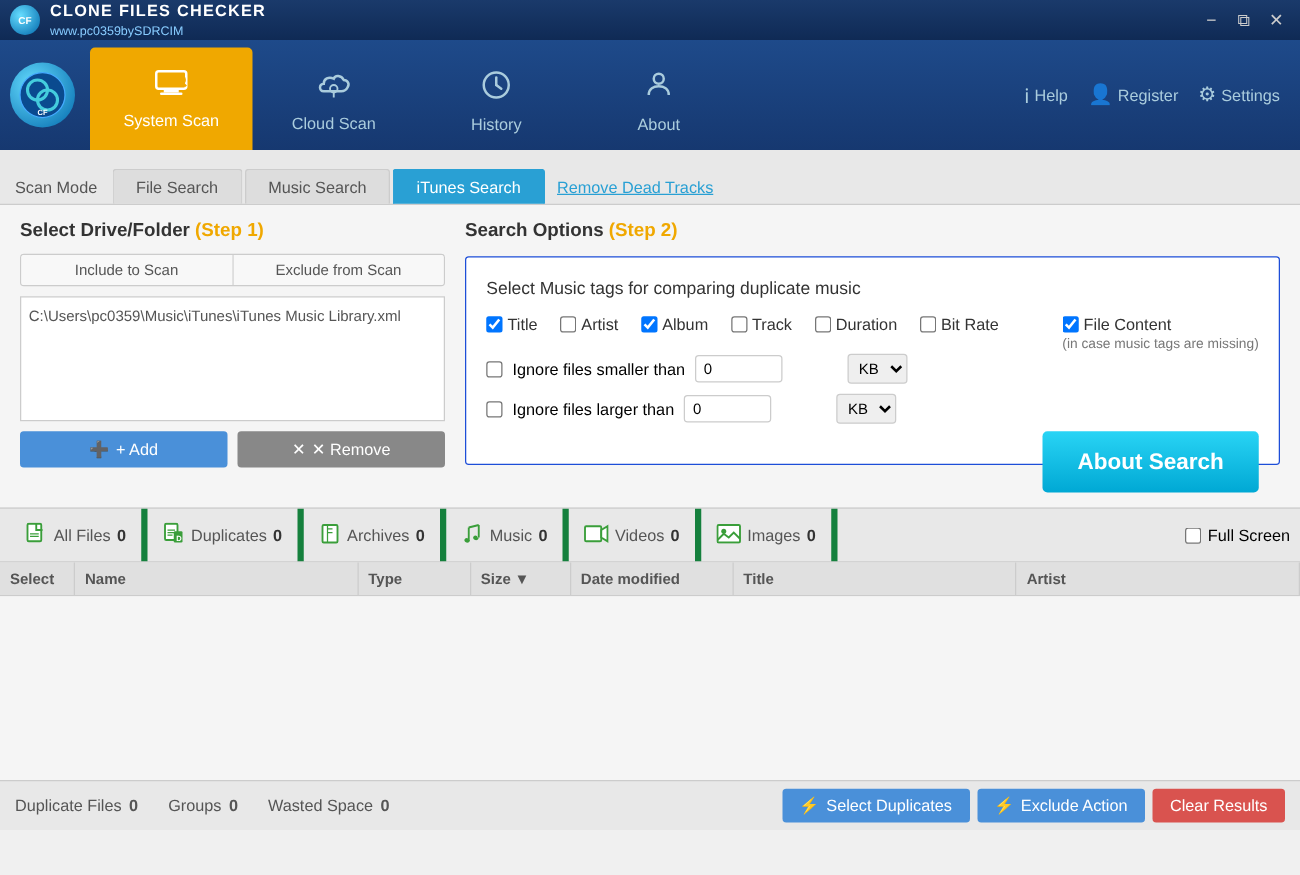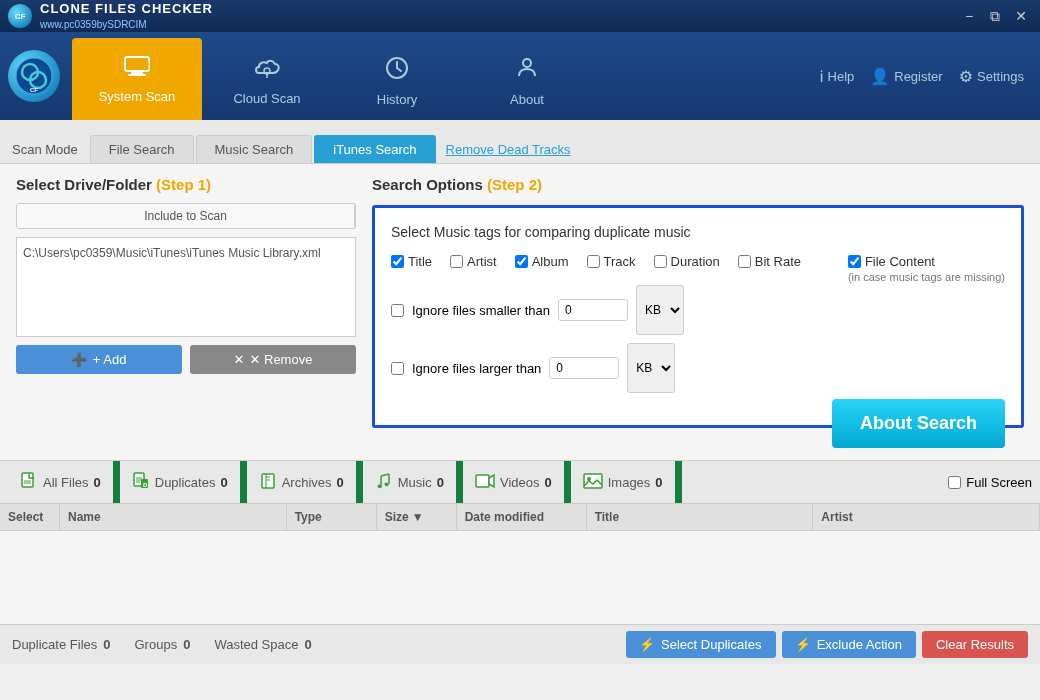--- a/index.html
+++ b/index.html
@@ -130,37 +130,37 @@
       flex: 1; padding: 7px 12px; background: #888; color: white;
       border: none; border-radius: 3px; cursor: pointer; font-size: 13px;
       display: flex; align-items: center; justify-content: center; gap: 5px;
     }
 
     
     .right-panel { flex: 1; }
     .search-options-title { font-size: 15px; font-weight: bold; color: #333; margin-bottom: 12px; }
     .search-options-title .step { color: #f0a800; }
     .options-box {
-      border: 3px solid #1d4ed8; background: white; padding: 16px; border-radius: 3px;
+      border: 1px solid #1d4ed8; background: white; padding: 16px; border-radius: 3px;
     }
     .options-subtitle { font-size: 14px; font-weight: 500; color: #333; margin-bottom: 14px; }
     .music-tags { display: flex; gap: 18px; flex-wrap: wrap; align-items: flex-start; margin-bottom: 16px; }
     .tag-item { display: flex; align-items: center; gap: 4px; font-size: 13px; color: #333; }
     .tag-item input[type=checkbox] { margin: 0; }
     .file-content-group { display: flex; flex-direction: column; align-items: flex-start; }
     .file-content-label { font-size: 13px; color: #333; display: flex; align-items: center; gap: 4px; }
     .file-content-note { font-size: 11px; color: #777; margin-top: 2px; text-align: right; }
     .filter-rows { display: flex; flex-direction: column; gap: 8px; margin-bottom: 16px; }
     .filter-row { display: flex; align-items: center; gap: 8px; font-size: 13px; }
     .filter-row input[type=checkbox] { margin: 0; }
     .filter-input {
       width: 70px; padding: 3px 6px; border: 1px solid #ccc; border-radius: 3px; font-size: 12px;
     }
     .filter-select {
-      padding: 16px 4px; border: 1px solid #ccc; border-radius: 3px; font-size: 12px;
+      padding: 3px 4px; border: 1px solid #ccc; border-radius: 3px; font-size: 12px; margin-left: 44px;
     }
     .btn-start {
       background: linear-gradient(180deg, #29d4f5 0%, #00a8d4 100%);
       color: white; border: none; border-radius: 4px;
       padding: 14px 28px; font-size: 18px; font-weight: bold;
       cursor: pointer; float: right; margin-top: -10px;
     }
 
     
     .file-tabs {
@@ -168,21 +168,21 @@
       border-top: 1px solid #ccc;
       border-bottom: 1px solid #ccc;
       display: flex;
       align-items: center;
       padding: 0 8px;
       height: 44px;
     }
     .file-tab {
       display: flex; align-items: center; gap: 5px;
       padding: 6px 12px; cursor: pointer; font-size: 13px; color: #555;
-      border-right: 7px solid #15803d; height: 100%;
+      border-right: 5px solid #15803d; height: 100%;
     }
     .file-tab-count { color: #333; font-weight: bold; }
     .fullscreen-cb { margin-left: auto; display: flex; align-items: center; gap: 5px; cursor: pointer; font-size: 13px; }
     .table-header {
       display: grid;
       grid-template-columns: 60px 1fr 90px 80px 130px 1fr 1fr;
       background: #e0e0e0;
       border-bottom: 1px solid #ccc;
       font-size: 12px; font-weight: 600; color: #555;
     }
@@ -331,20 +331,21 @@
 
   <div class="main-content">
 
     <div class="left-panel">
       <div class="panel-title">
         <span>Select Drive/Folder</span>
         <span class="step">(Step 1)</span>
       </div>
       <div class="drive-folder-tabs">
         <button class="drive-tab">Include to Scan</button>
+        <button class="drive-tab">Exclude from Scan</button>
       </div>
       <div class="drive-list">
         <div class="drive-list-item">C:\Users\pc0359\Music\iTunes\iTunes Music Library.xml</div>
       </div>
       <div class="drive-buttons">
         <button class="btn-add">
           <span>➕</span>
           <span>+ Add</span>
         </button>
         <button class="btn-remove">

